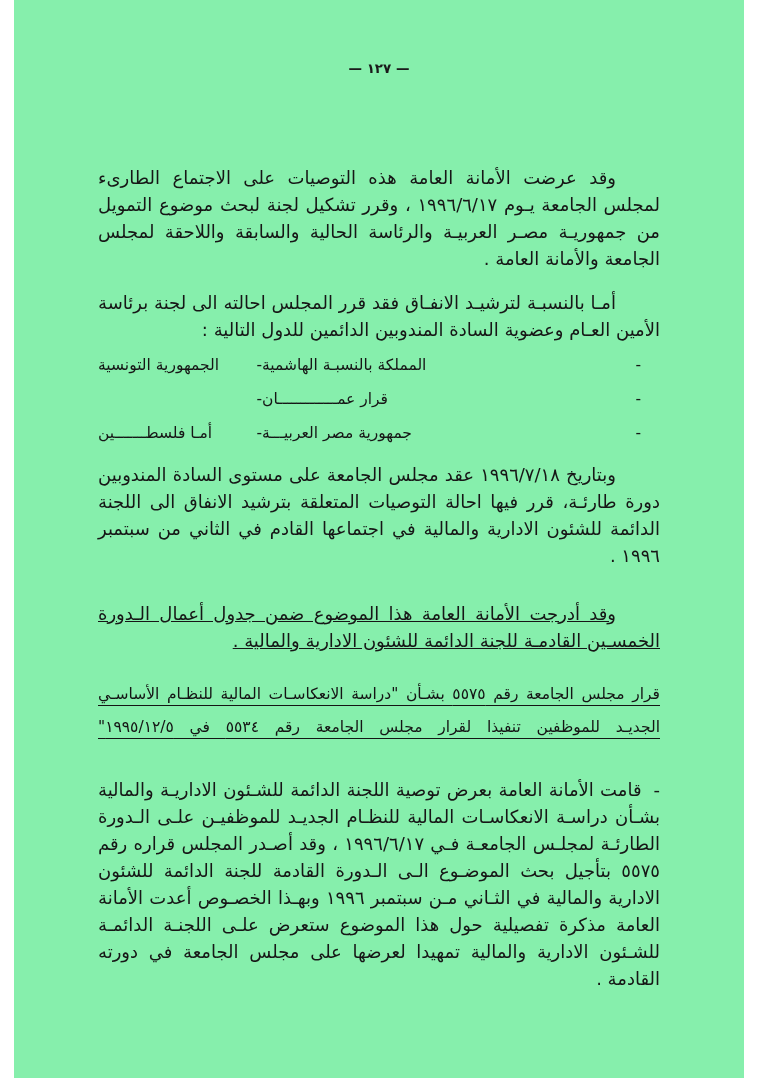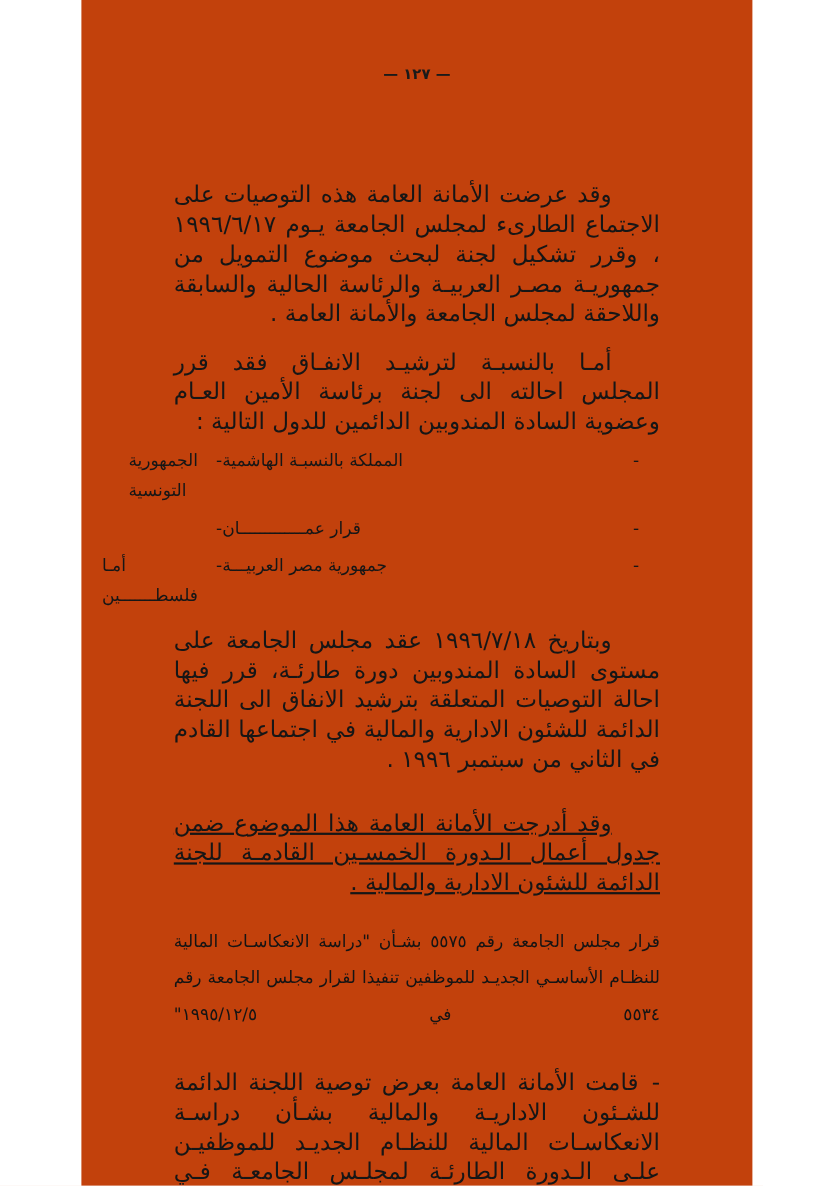--- a/index.html
+++ b/index.html
@@ -1,45 +1,45 @@
 <!DOCTYPE html>
 <html lang="ar" dir="rtl"><head>
 <meta charset="utf-8">
 <style>
   * { margin: 0; padding: 0; box-sizing: border-box; }
   html, body { background: #ffffff; }
   body { font-family: "DejaVu Sans", sans-serif; }
 
   .page {
     position: relative;
-    width: 610px;
+    width: 730px;
     height: 1078px;
     margin: 0 auto;
-    background: #c2410c;
+    background: #86efac;
     color: #141414;
     direction: rtl;
     overflow: hidden;
   }
 
   .page-number {
     padding-top: 60px;
     text-align: center;
     font-size: 13.5px;
     font-weight: bold;
     letter-spacing: 2px;
     direction: ltr;
     color: #1a1a1a;
   }
 
   .content {
     padding: 0 84px;
   }
 
   .para {
-    font-size: 21px;
+    font-size: 18px;
     line-height: 27px;
     text-align: justify;
     color: #161616;
   }
   .indent { text-indent: 44px; }
 
   .p1 { margin-top: 88px; }
   .p2 { margin-top: 17px; }
   .p3 { margin-top: 14px; }
   .p4 { margin-top: 31px; text-decoration: underline; }
@@ -59,20 +59,21 @@
   .country-row .dash-right { padding-right: 19px; }
   .country-row .cname { text-align: left; }
 
   .heading {
     margin-top: 24px;
     font-size: 15.5px;
     font-weight: normal;
     line-height: 33px;
     text-align: justify;
     text-align-last: justify;
+    text-decoration: underline;
     text-decoration-thickness: 1px;
     text-underline-offset: 6px;
     color: #141414;
   }
 
   .p5dash { margin-left: 12px; }
 </style>
 </head>
 <body>
 

